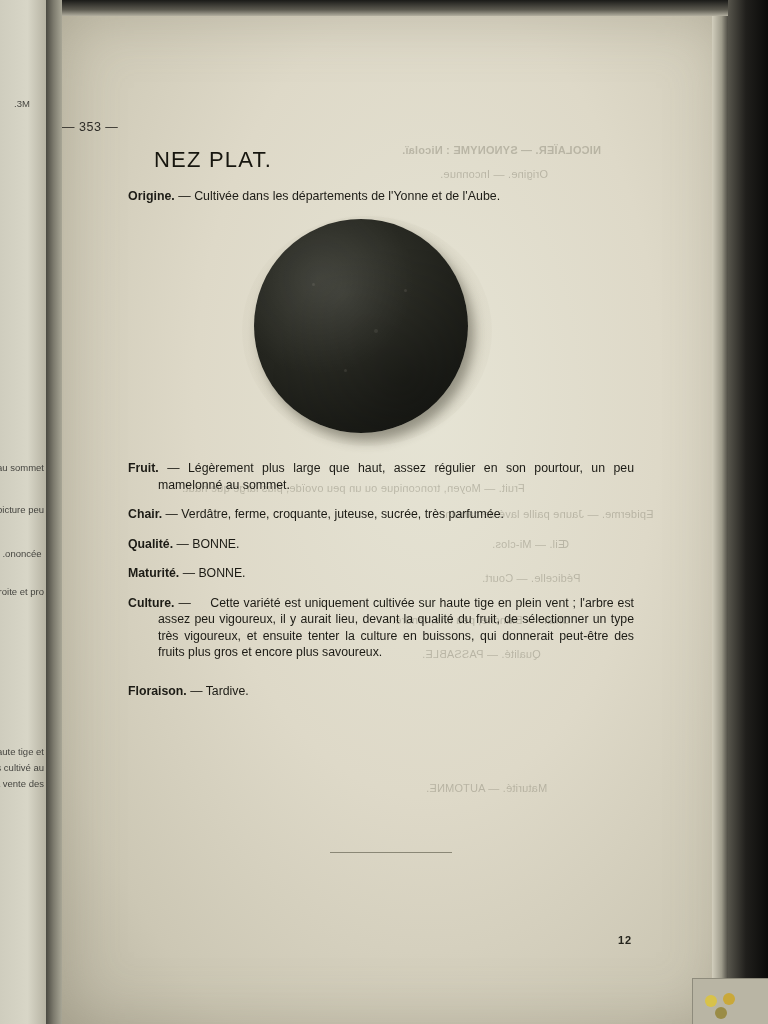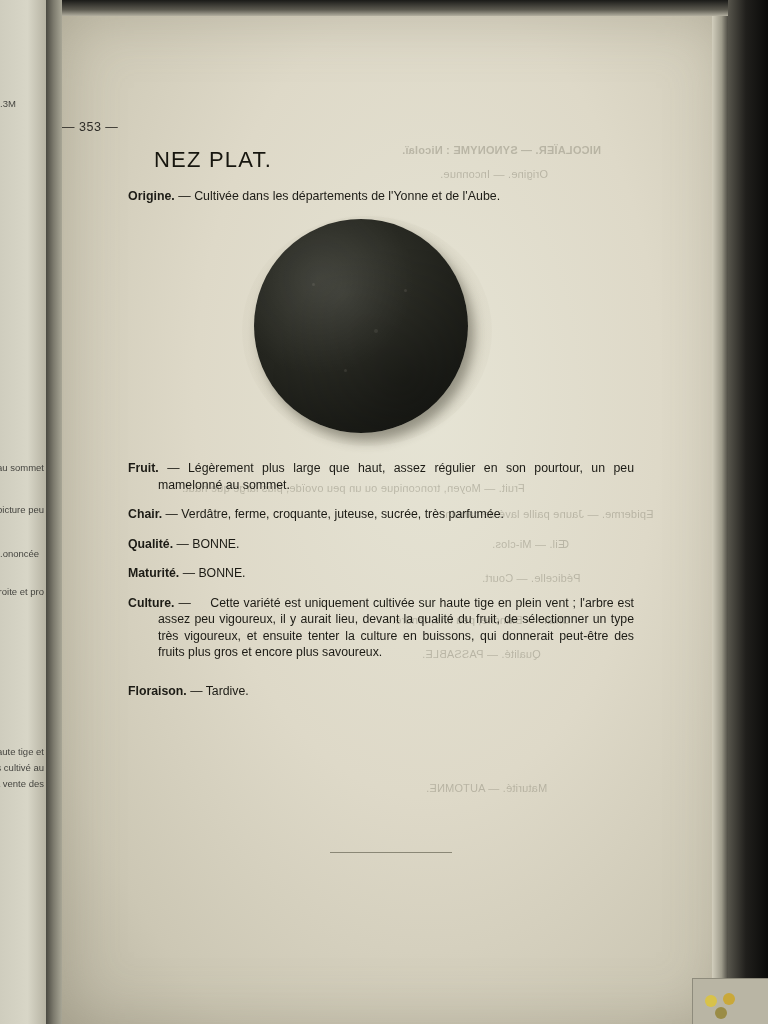--- a/index.html
+++ b/index.html
@@ -28,21 +28,21 @@
     top: 0;
     width: 46px;
     height: 1024px;
     background: linear-gradient(to right, #cfcdbe 0%, #d8d6c7 60%, #b6b3a3 100%);
   }
   .left-text {
     position: absolute;
     color: #2b2b28;
     font-size: 9.5px;
     line-height: 12px;
-    text-align: left;
+    text-align: center;
     width: 46px;
     padding-right: 2px;
     box-sizing: border-box;
     opacity: .85;
     white-space: nowrap;
     overflow: hidden;
     direction: rtl;
   }
 
   
@@ -329,20 +329,21 @@
         <span class="hang">
           <span class="lbl">Floraison.</span>
           <span>—</span>
           <span>Tardive.</span>
         </span>
       </div>
 
     </div>
 
     <div class="rule"></div>
+    <div class="sheet-no">12</div>
   </div>
 
   <div class="page-right-edge"></div>
   <div class="right-dark"></div>
 
   <div class="colorchip">
     <span class="dot" style="left:12px; top:16px; background:#d8c24a;"></span>
     <span class="dot" style="left:30px; top:14px; background:#c9a83a;"></span>
     <span class="dot" style="left:22px; top:28px; background:#9a8c46;"></span>
   </div>

